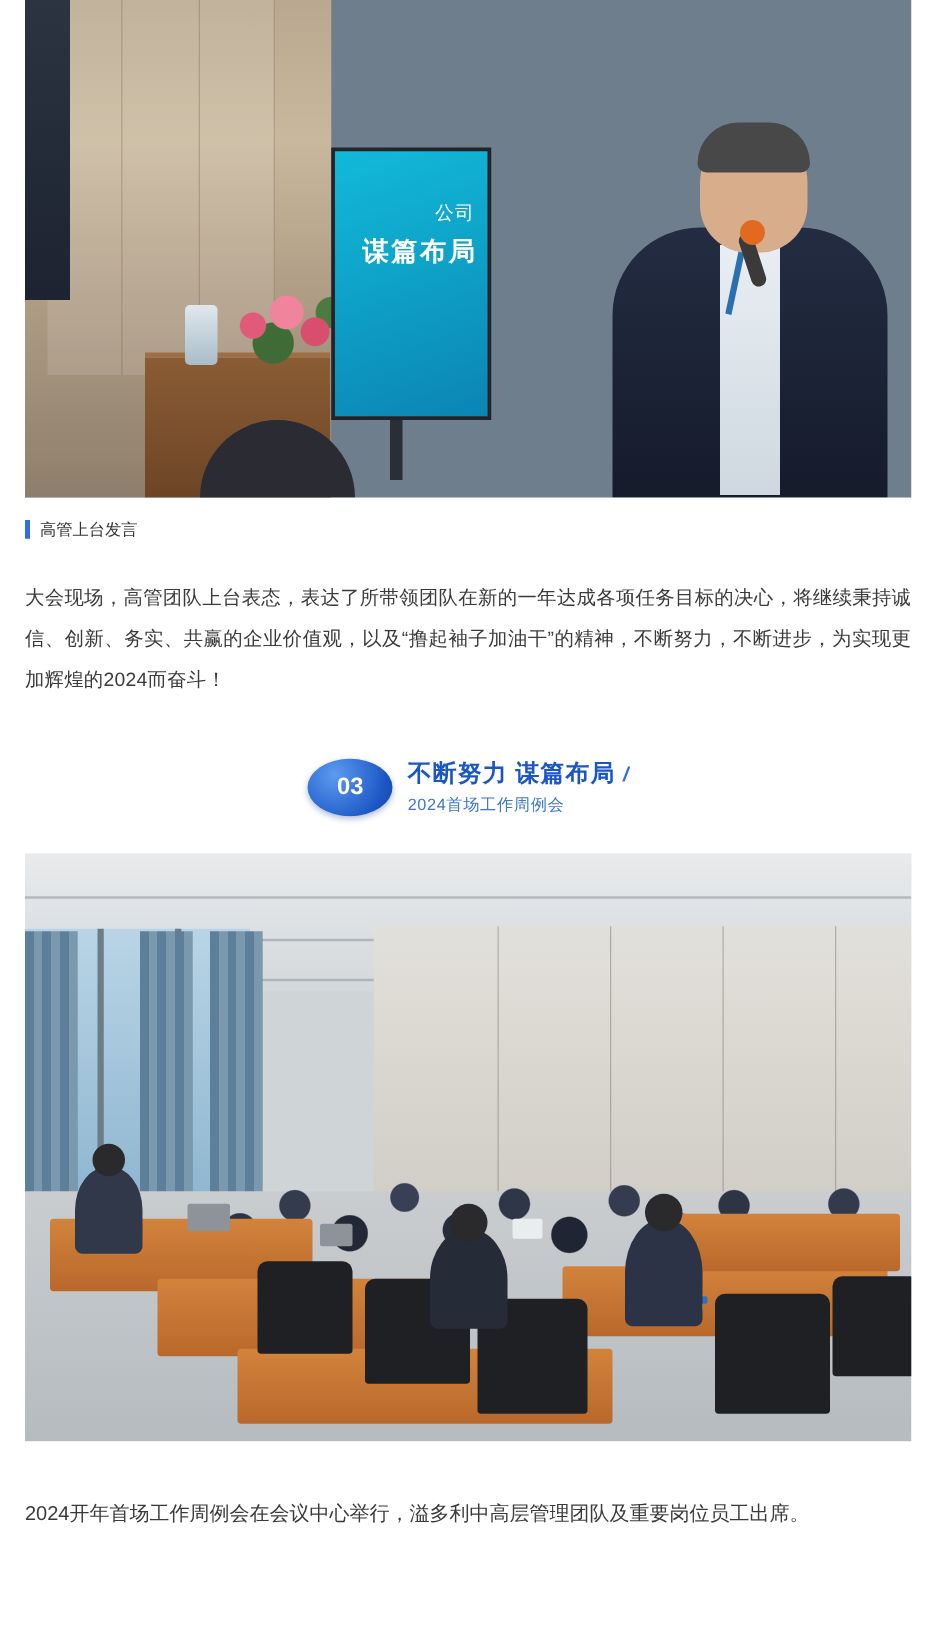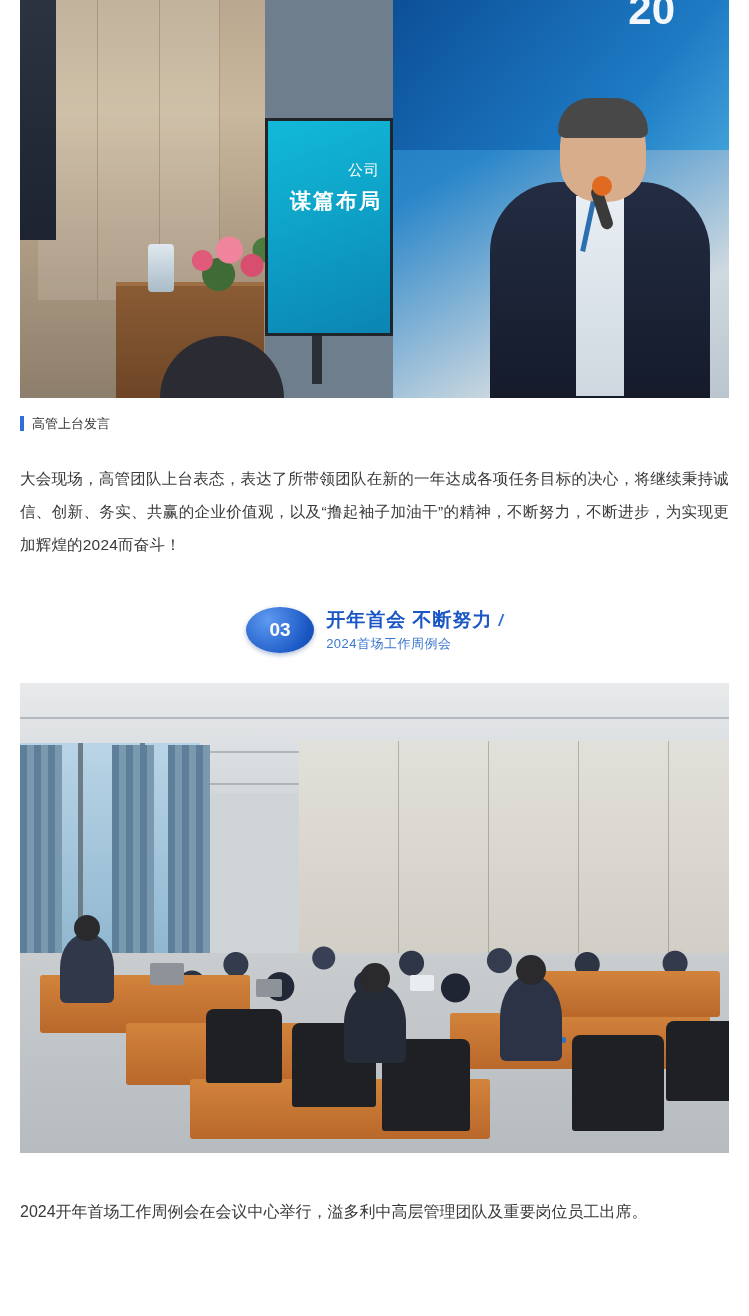--- a/index.html
+++ b/index.html
@@ -316,45 +316,41 @@
     <div class="bottles"></div>
     <div class="flowers"></div>
     <div class="head-silhouette"></div>
 
     <div class="screen">
       <span class="screen-txt1">公司</span>
       <span class="screen-txt2">谋篇布局</span>
     </div>
     <div class="screen-stand"></div>
 
-    <div class="right-bg">
-      <div class="banner-blue"></div>
-      <span class="banner-num">20</span>
-    </div>
     <div class="speaker-body"></div>
     <div class="speaker-shirt"></div>
     <div class="lanyard"></div>
     <div class="speaker-head"></div>
     <div class="speaker-hair"></div>
     <div class="mic"></div>
     <div class="mic-head"></div>
   </div>
 
   <div class="caption-row">
     <div class="caption-bar"></div>
     <div class="caption-text">高管上台发言</div>
   </div>
 
   <p class="para">大会现场，高管团队上台表态，表达了所带领团队在新的一年达成各项任务目标的决心，将继续秉持诚信、创新、务实、共赢的企业价值观，以及“撸起袖子加油干”的精神，不断努力，不断进步，为实现更加辉煌的2024而奋斗！</p>
 
   <div class="section-head">
     <div class="sec-badge">03</div>
     <div class="sec-text">
       <div>
-        <span class="sec-title">开年首会 不断努力</span><span class="sec-slash">/</span>
+        <span class="sec-title">不断努力 谋篇布局</span><span class="sec-slash">/</span>
       </div>
       <div class="sec-sub">2024首场工作周例会</div>
     </div>
   </div>
 
   <div class="photo-meeting">
     <div class="pm-ceiling"></div>
     <div class="pm-ceil-line" style="top:34px;"></div>
     <div class="pm-ceil-line" style="top:68px;"></div>
     <div class="pm-ceil-line" style="top:100px;"></div>

